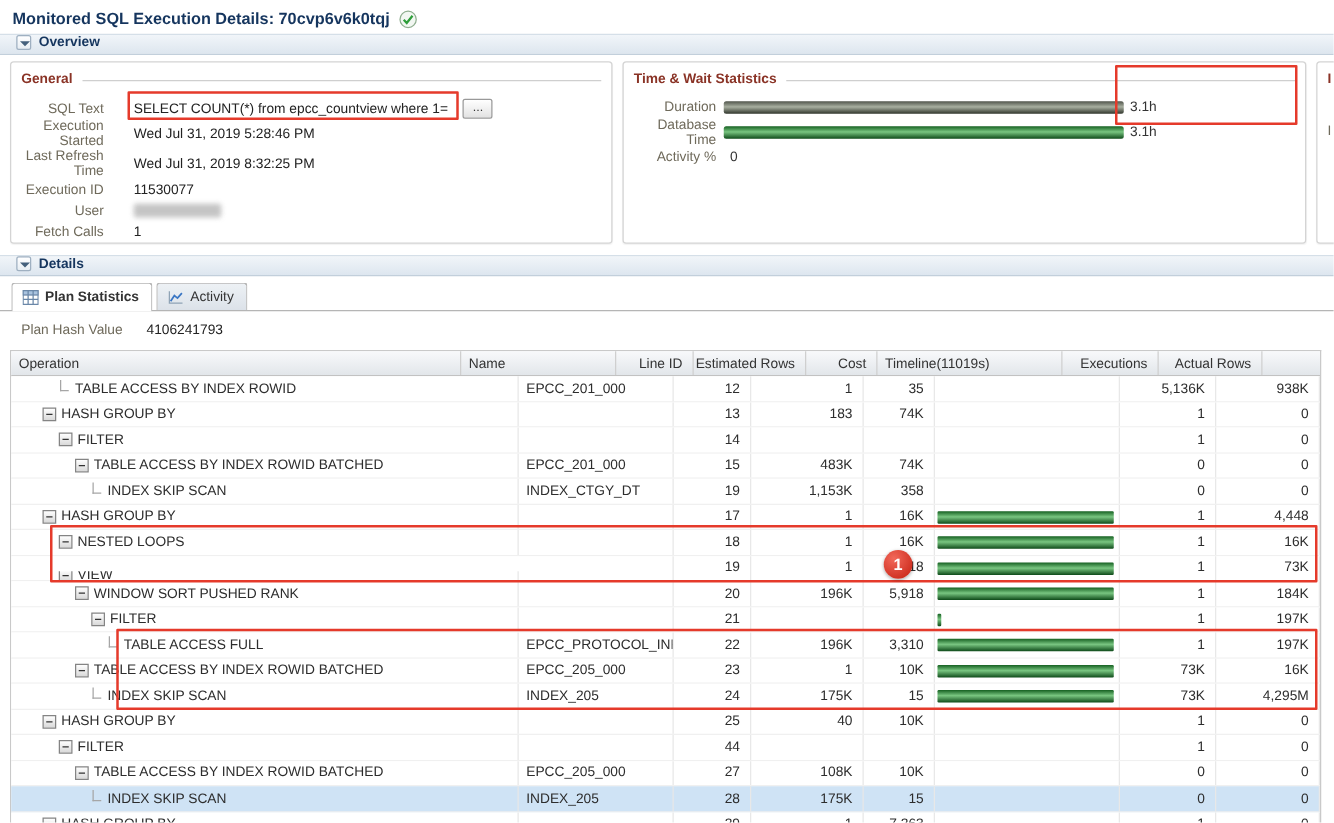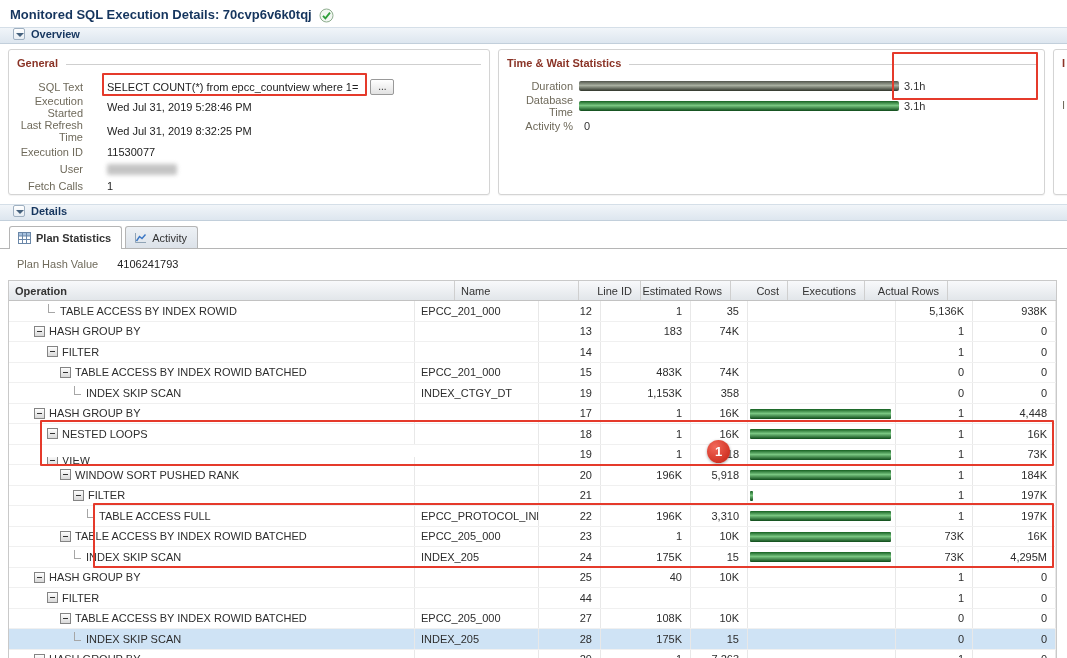--- a/index.html
+++ b/index.html
@@ -209,25 +209,26 @@
         </span>
         <span>Activity</span>
       </div>
     </div>
   <div class="plan-hash">
     <span class="ph-label">Plan Hash Value</span>
     <span class="ph-value">4106241793</span>
   </div>
   <div class="grid">
     <div class="grid-header" id="grid-header">
-        <div class="gh" style="width: 446px; font-weight: bold;">Operation</div>
+        <div class="gh" style="width: 360px;">Operation</div>
         <div class="gh" style="width: 124px;">Name</div>
         <div class="gh r" style="width: 62px;">Line ID</div>
         <div class="gh r" style="width: 90px;">Estimated Rows</div>
         <div class="gh r" style="width: 57px;">Cost</div>
+        <div class="gh" style="width: 148px;">Timeline(11019s)</div>
         <div class="gh r" style="width: 77px;">Executions</div>
         <div class="gh r" style="width: 83px;">Actual Rows</div>
       </div>
     <div id="grid-body">
         <div class="gr">
           <div class="gc op" style="width: 406px; padding-left: 38px;">
             <span class="leaf"></span>
             <span>TABLE ACCESS BY INDEX ROWID</span>
           </div>
           <div class="gc" style="width: 124px;">EPCC_201_000</div>

